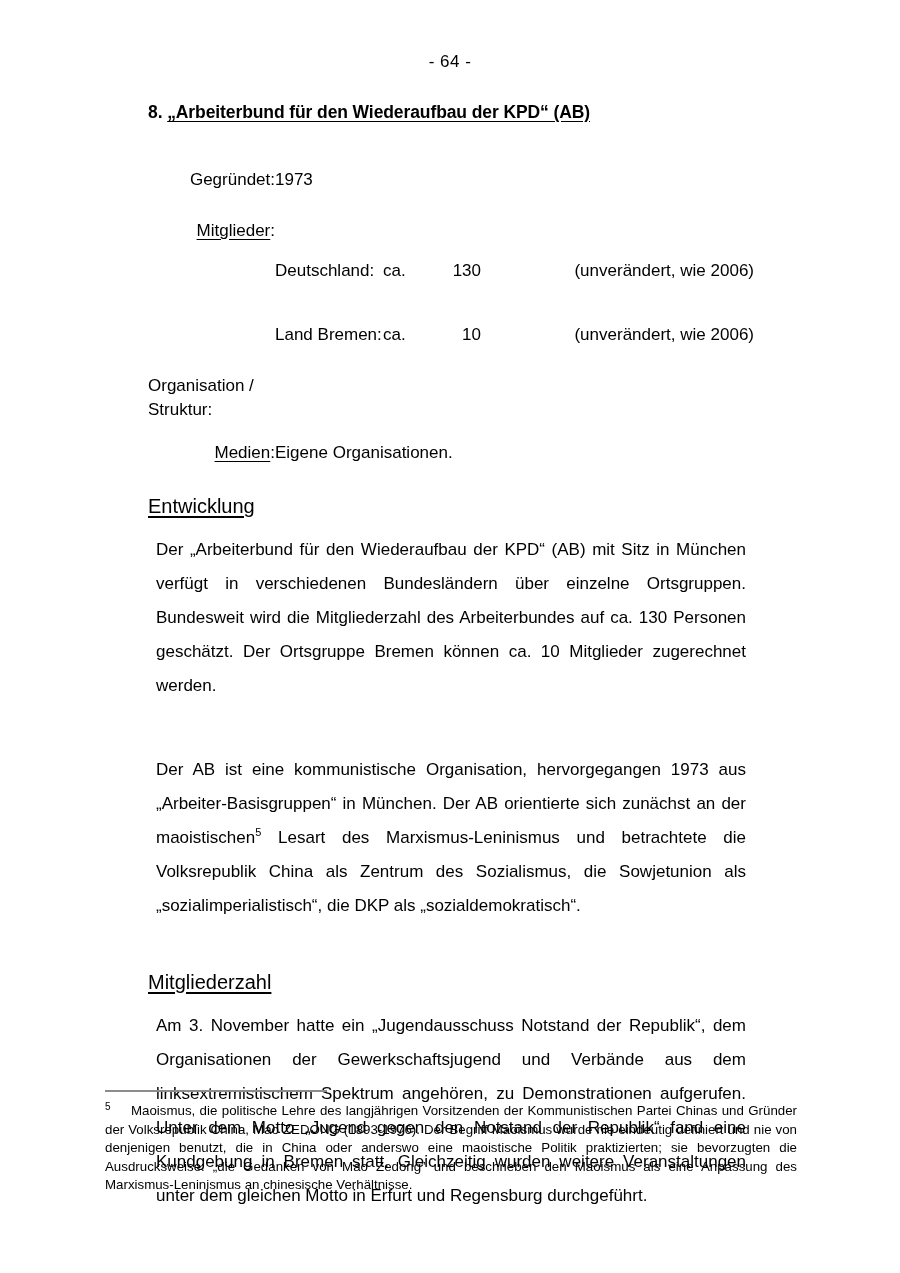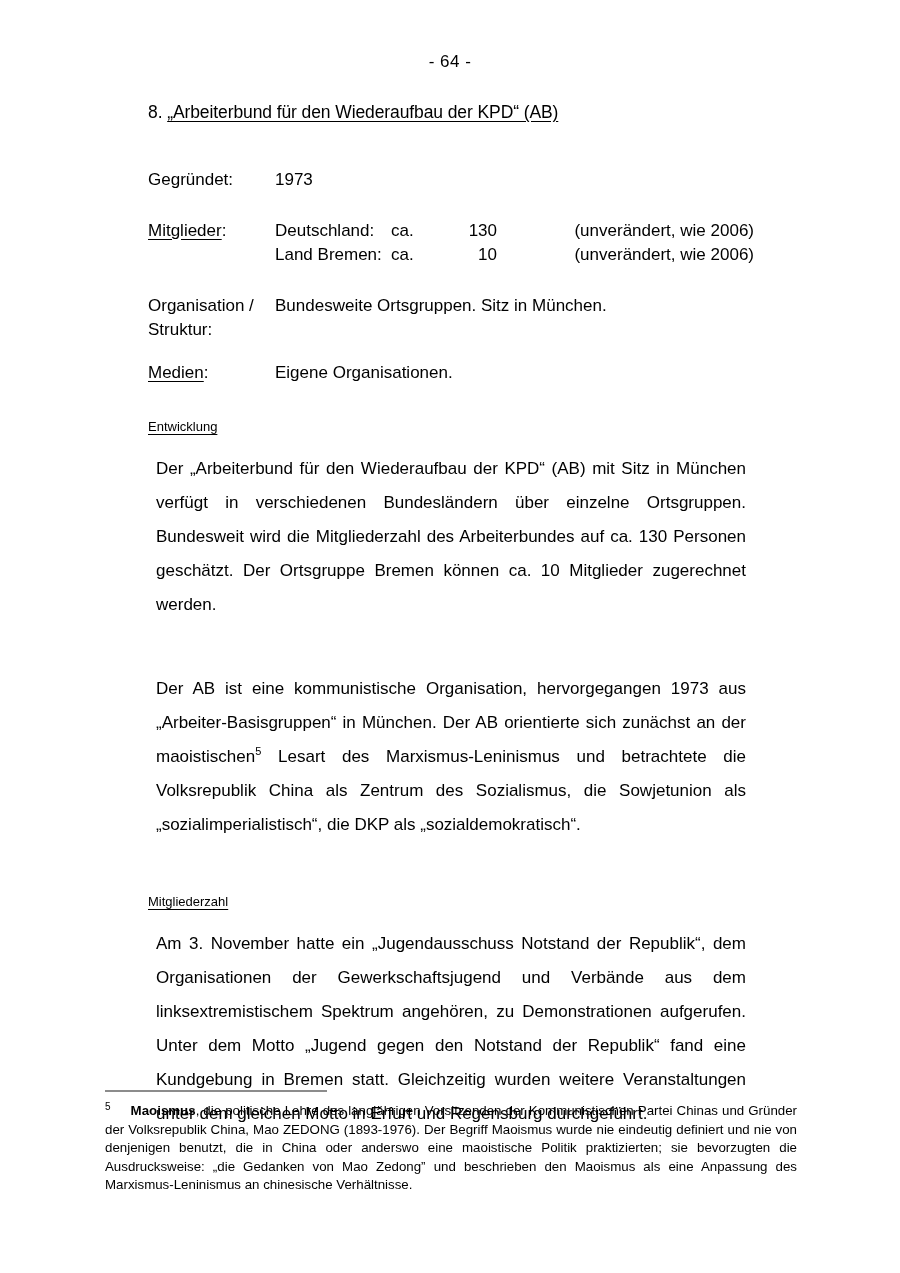--- a/index.html
+++ b/index.html
@@ -37,21 +37,21 @@
   
   .content {
     position: absolute;
     left: 148px;
     top: 100px;
     width: 606px;
   }
 
   h1.section-title {
     font-size: 17.5px;
-    font-weight: normal;
+    font-weight: bold;
     margin: 0;
     padding: 0;
     line-height: 24px;
     letter-spacing: -0.1px;
     white-space: nowrap;
   }
   h1.section-title .num {
     text-decoration: none;
   }
   h1.section-title .underlined {
@@ -66,20 +66,21 @@
   .meta-row {
     display: flex;
     align-items: flex-start;
     font-size: 17px;
     line-height: 24px;
   }
   .meta-label {
     width: 127px;
     flex: 0 0 127px;
     white-space: nowrap;
+    text-align: right;
   }
   .meta-label .ul {
     text-decoration: underline;
     text-underline-offset: 3px;
   }
   .meta-value {
     flex: 1 1 auto;
     white-space: nowrap;
   }
 
@@ -90,53 +91,53 @@
   .members {
     display: block;
     width: 100%;
   }
   .member-line {
     display: flex;
     align-items: baseline;
     line-height: 24px;
     font-size: 17px;
     white-space: nowrap;
-    gap: 8px;
   }
   .m-country {
     width: 108px;
     flex: 0 0 108px;
   }
   .m-ca {
     width: 48px;
     flex: 0 0 48px;
   }
   .m-count {
     width: 50px;
     flex: 0 0 50px;
     text-align: right;
   }
   .m-note {
     flex: 1 1 auto;
     text-align: right;
     padding-right: 0px;
+    margin-top: 40px;
   }
   .member-line.second .m-note {
     padding-right: 0px;
   }
 
   .meta-label-2line {
     width: 127px;
     flex: 0 0 127px;
     white-space: nowrap;
   }
 
   
   .subhead {
-    font-size: 13px;
+    font-size: 20px;
     line-height: 34px;
     margin: 0;
     display: inline-block;
     text-decoration: underline;
     text-underline-offset: 3px;
     text-align: center;
   }
   .subhead-wrap {
     line-height: 34px;
   }
@@ -175,21 +176,21 @@
     text-align: justify;
     text-justify: inter-word;
     margin: 0;
   }
   .footnote .fn-marker {
     font-size: 10px;
     vertical-align: super;
     line-height: 0;
   }
   .footnote b {
-    font-weight: bold;
+    font-weight: normal;
     padding-left: 16px;
   }
 </style>
 </head>
 <body>
 
 <div class="page">
 
   <div class="page-number">- 64 -</div>
 
@@ -227,21 +228,20 @@
         </div>
       </div>
 
       <div class="gap-md"></div>
 
       <div class="meta-row">
         <div class="meta-label-2line">
           <div><span class="ul">Organisation /</span></div>
           <div><span class="ul">Struktur</span><span>:</span></div>
         </div>
-        <div class="meta-value">Bundesweite Ortsgruppen. Sitz in München.</div>
       </div>
 
       <div class="gap-sm"></div>
 
       <div class="meta-row">
         <div class="meta-label"><span class="ul">Medien</span><span>:</span></div>
         <div class="meta-value">Eigene Organisationen.</div>
       </div>
 
     </div>

